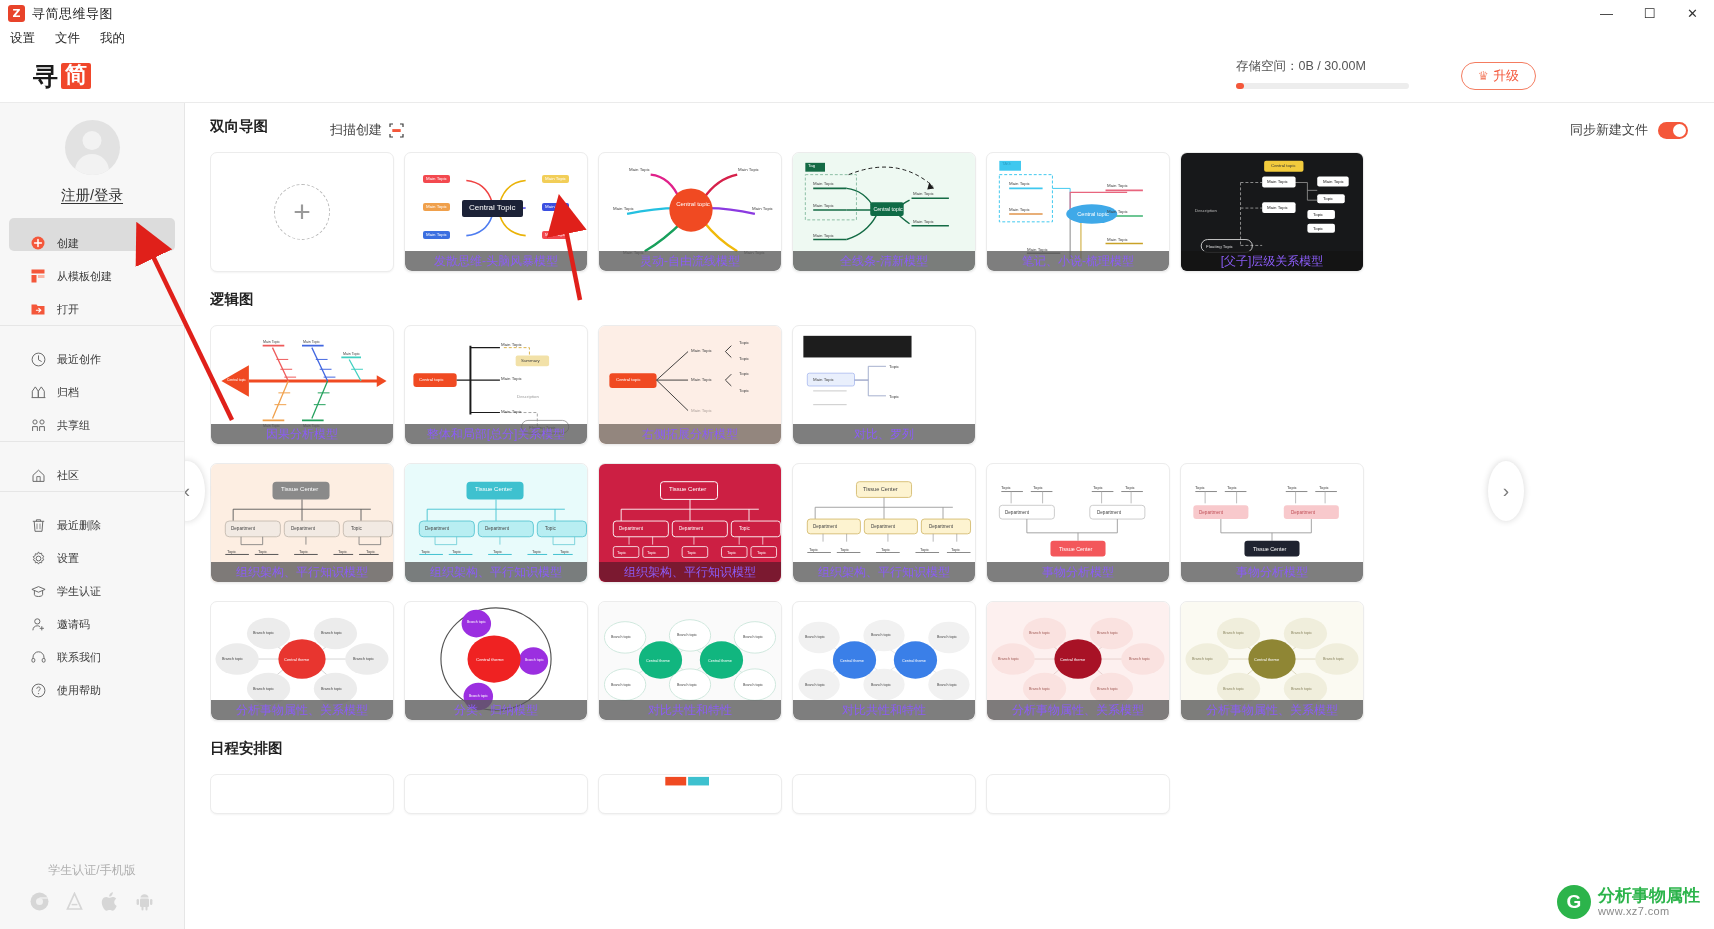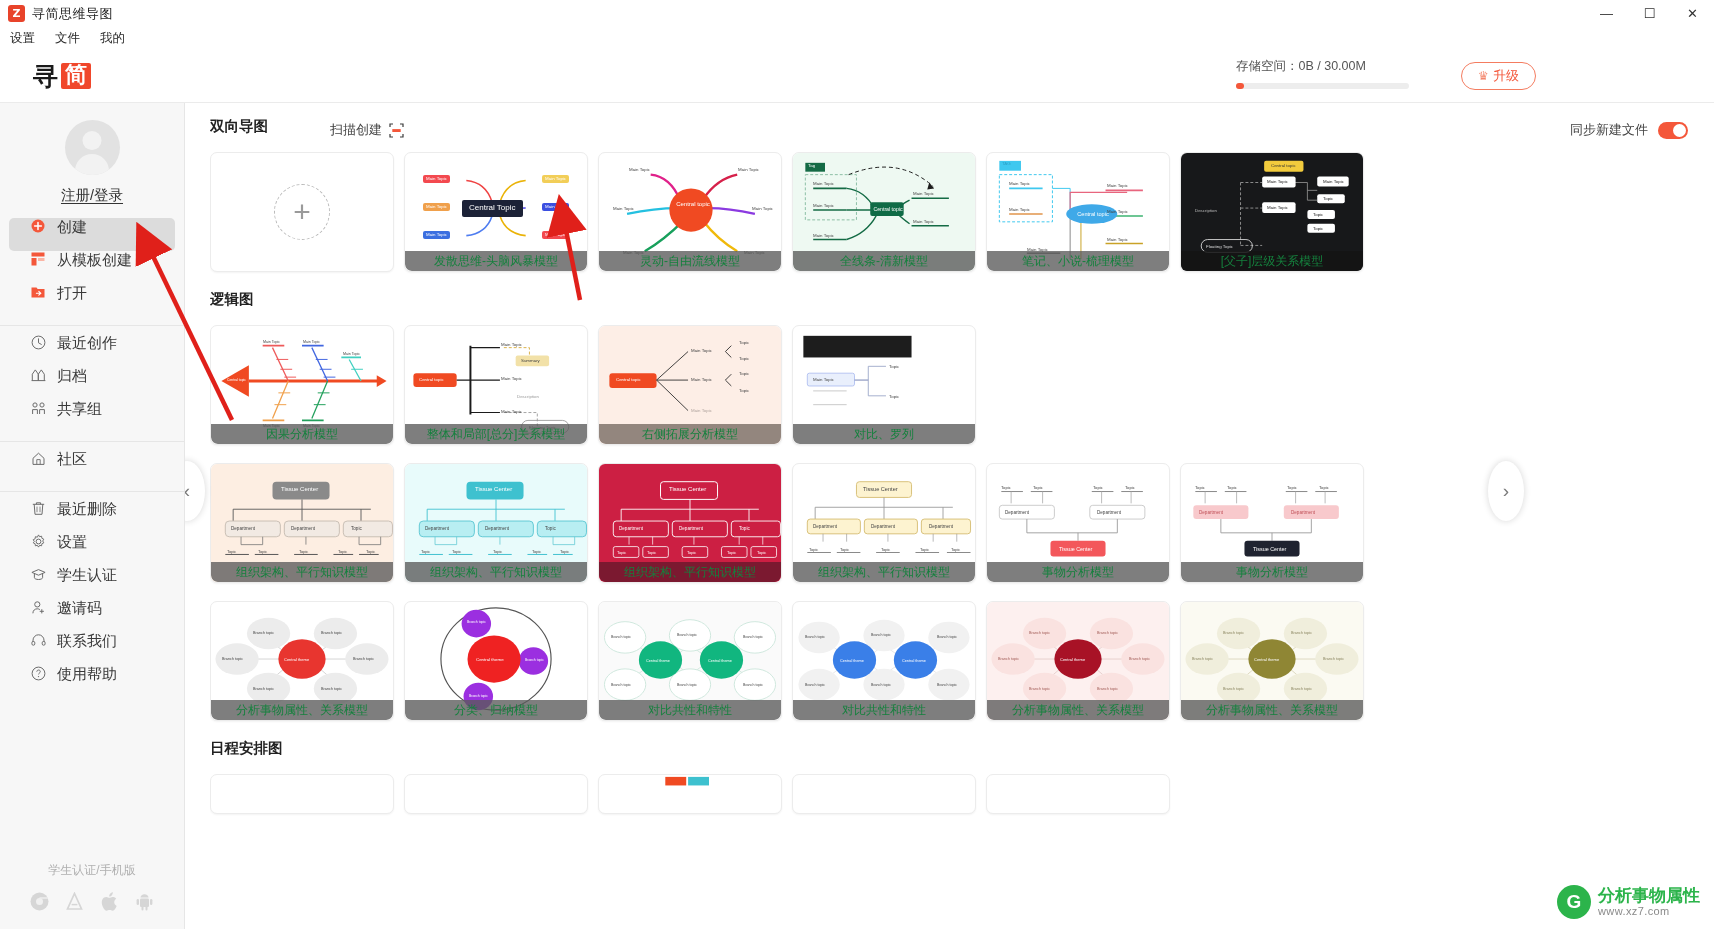--- a/index.html
+++ b/index.html
@@ -66,22 +66,22 @@
     position: relative; overflow:hidden; }
   .avatar::before { content:""; position:absolute; left:50%; top:11px;
     transform:translateX(-50%); width:19px; height:19px; border-radius:50%;
     background:#f2f2f2; }
   .avatar::after { content:""; position:absolute; left:50%; top:34px;
     transform:translateX(-50%); width:34px; height:26px; border-radius:17px 17px 0 0;
     background:#f2f2f2; }
   .login-link { text-align:center; margin-top: 11px; font-size: 14.5px;
     color:#333; text-decoration: underline; text-underline-offset: 3px; }
   .nav { margin-top: 13px; }
-  .nav-item { height: 33px; display:flex; align-items:flex-start; margin: 0 9px;
-    padding-left: 21px; border-radius: 5px; gap: 11px; font-size: 15px; color:#3a3a3a; }
+  .nav-item { height: 33px; display:flex; align-items:flex-end; margin: 0 9px;
+    padding-left: 21px; border-radius: 5px; gap: 11px; font-size: 11px; color:#3a3a3a; }
   .nav-item.active { background:#dcdcdc; }
   .nav-ico { width: 16px; height:16px; display:flex; align-items:center;
     justify-content:center; flex:0 0 16px; }
   .nav-ico svg { display:block; }
   .divider { height:1px; background:#e6e6e6; margin: 8px 0; }
   .sidebar-footer { margin-top: auto; padding-bottom: 8px; }
   .dl-text { text-align:center; font-size: 12px; color:#b0b0b0; margin-bottom: 13px; }
   .dl-icons { display:flex; justify-content:space-around; padding: 0 22px 6px 22px; }
   .dl-icons span { color:#d3d3d3; }
 
@@ -105,21 +105,21 @@
 
   .row { display:flex; gap: 10px; margin-top: 9px; }
   .card {
     width: 184px; height: 120px; flex: 0 0 184px; border-radius: 7px;
     background:#fff; border:1px solid #ececec; overflow:hidden; position:relative;
     box-shadow: 0 1px 2px rgba(0,0,0,.05);
   }
   .card .thumb { position:absolute; inset:0; }
   .card .cap {
     position:absolute; left:0; right:0; bottom:0; height: 20px;
-    background: rgba(90,90,90,.78); color:#15803d; font-size: 12px;
+    background: rgba(90,90,90,.78); color:#8b5cf6; font-size: 12px;
     display:flex; align-items:center; justify-content:center;
     border-radius: 0 0 7px 7px;
   }
   .card.dark .cap { background: rgba(20,20,20,.85); }
   .card.crimson .cap { background: rgba(112,25,45,.88); }
   .card.peach .cap { background: rgba(120,108,100,.8); }
   .card.new-card { display:flex; align-items:center; justify-content:center;
     background:#fff; }
   .plus-circle { width:56px; height:56px; border-radius:50%;
     border: 1.4px dashed #b9b9b9; display:flex; align-items:center;

